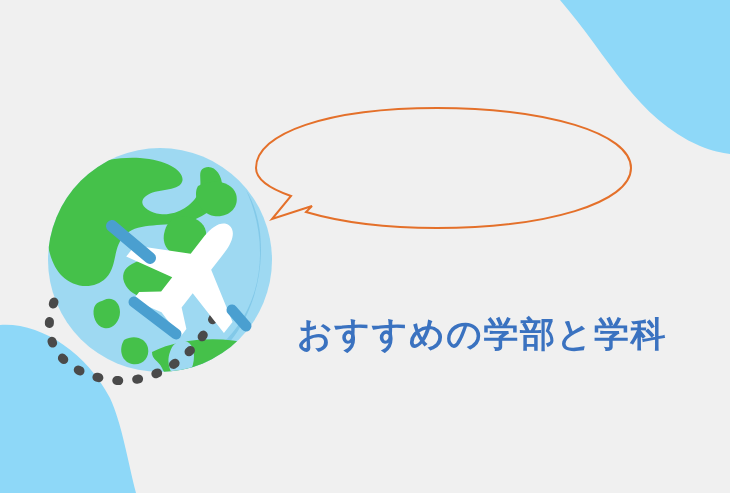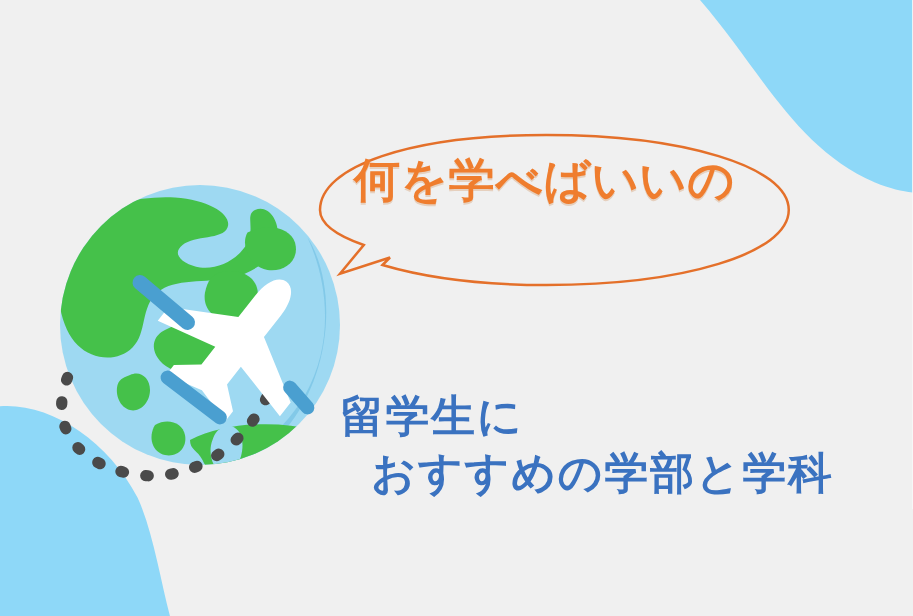--- a/index.html
+++ b/index.html
@@ -131,20 +131,18 @@
       <path d="M437,108
                C546,108 631,133 631,168
                C631,203 546,228 437,228
                C386,228 340,222 306,212
                L312,206 L272,219 L291,196
                C268,188 256,179 256,168
                C256,133 328,108 437,108 Z" fill="#f0f0f0" stroke="#e4702a" stroke-width="2"></path>
     </g>
   </svg>
 
-  <div class="bubble-text">何を学べばいいの</div>
 
   <div class="headline">
-    <span class="line1">留学生に</span>
     <span class="line2">おすすめの学部と学科</span>
   </div>
 
 </div>
 
 </body></html>

